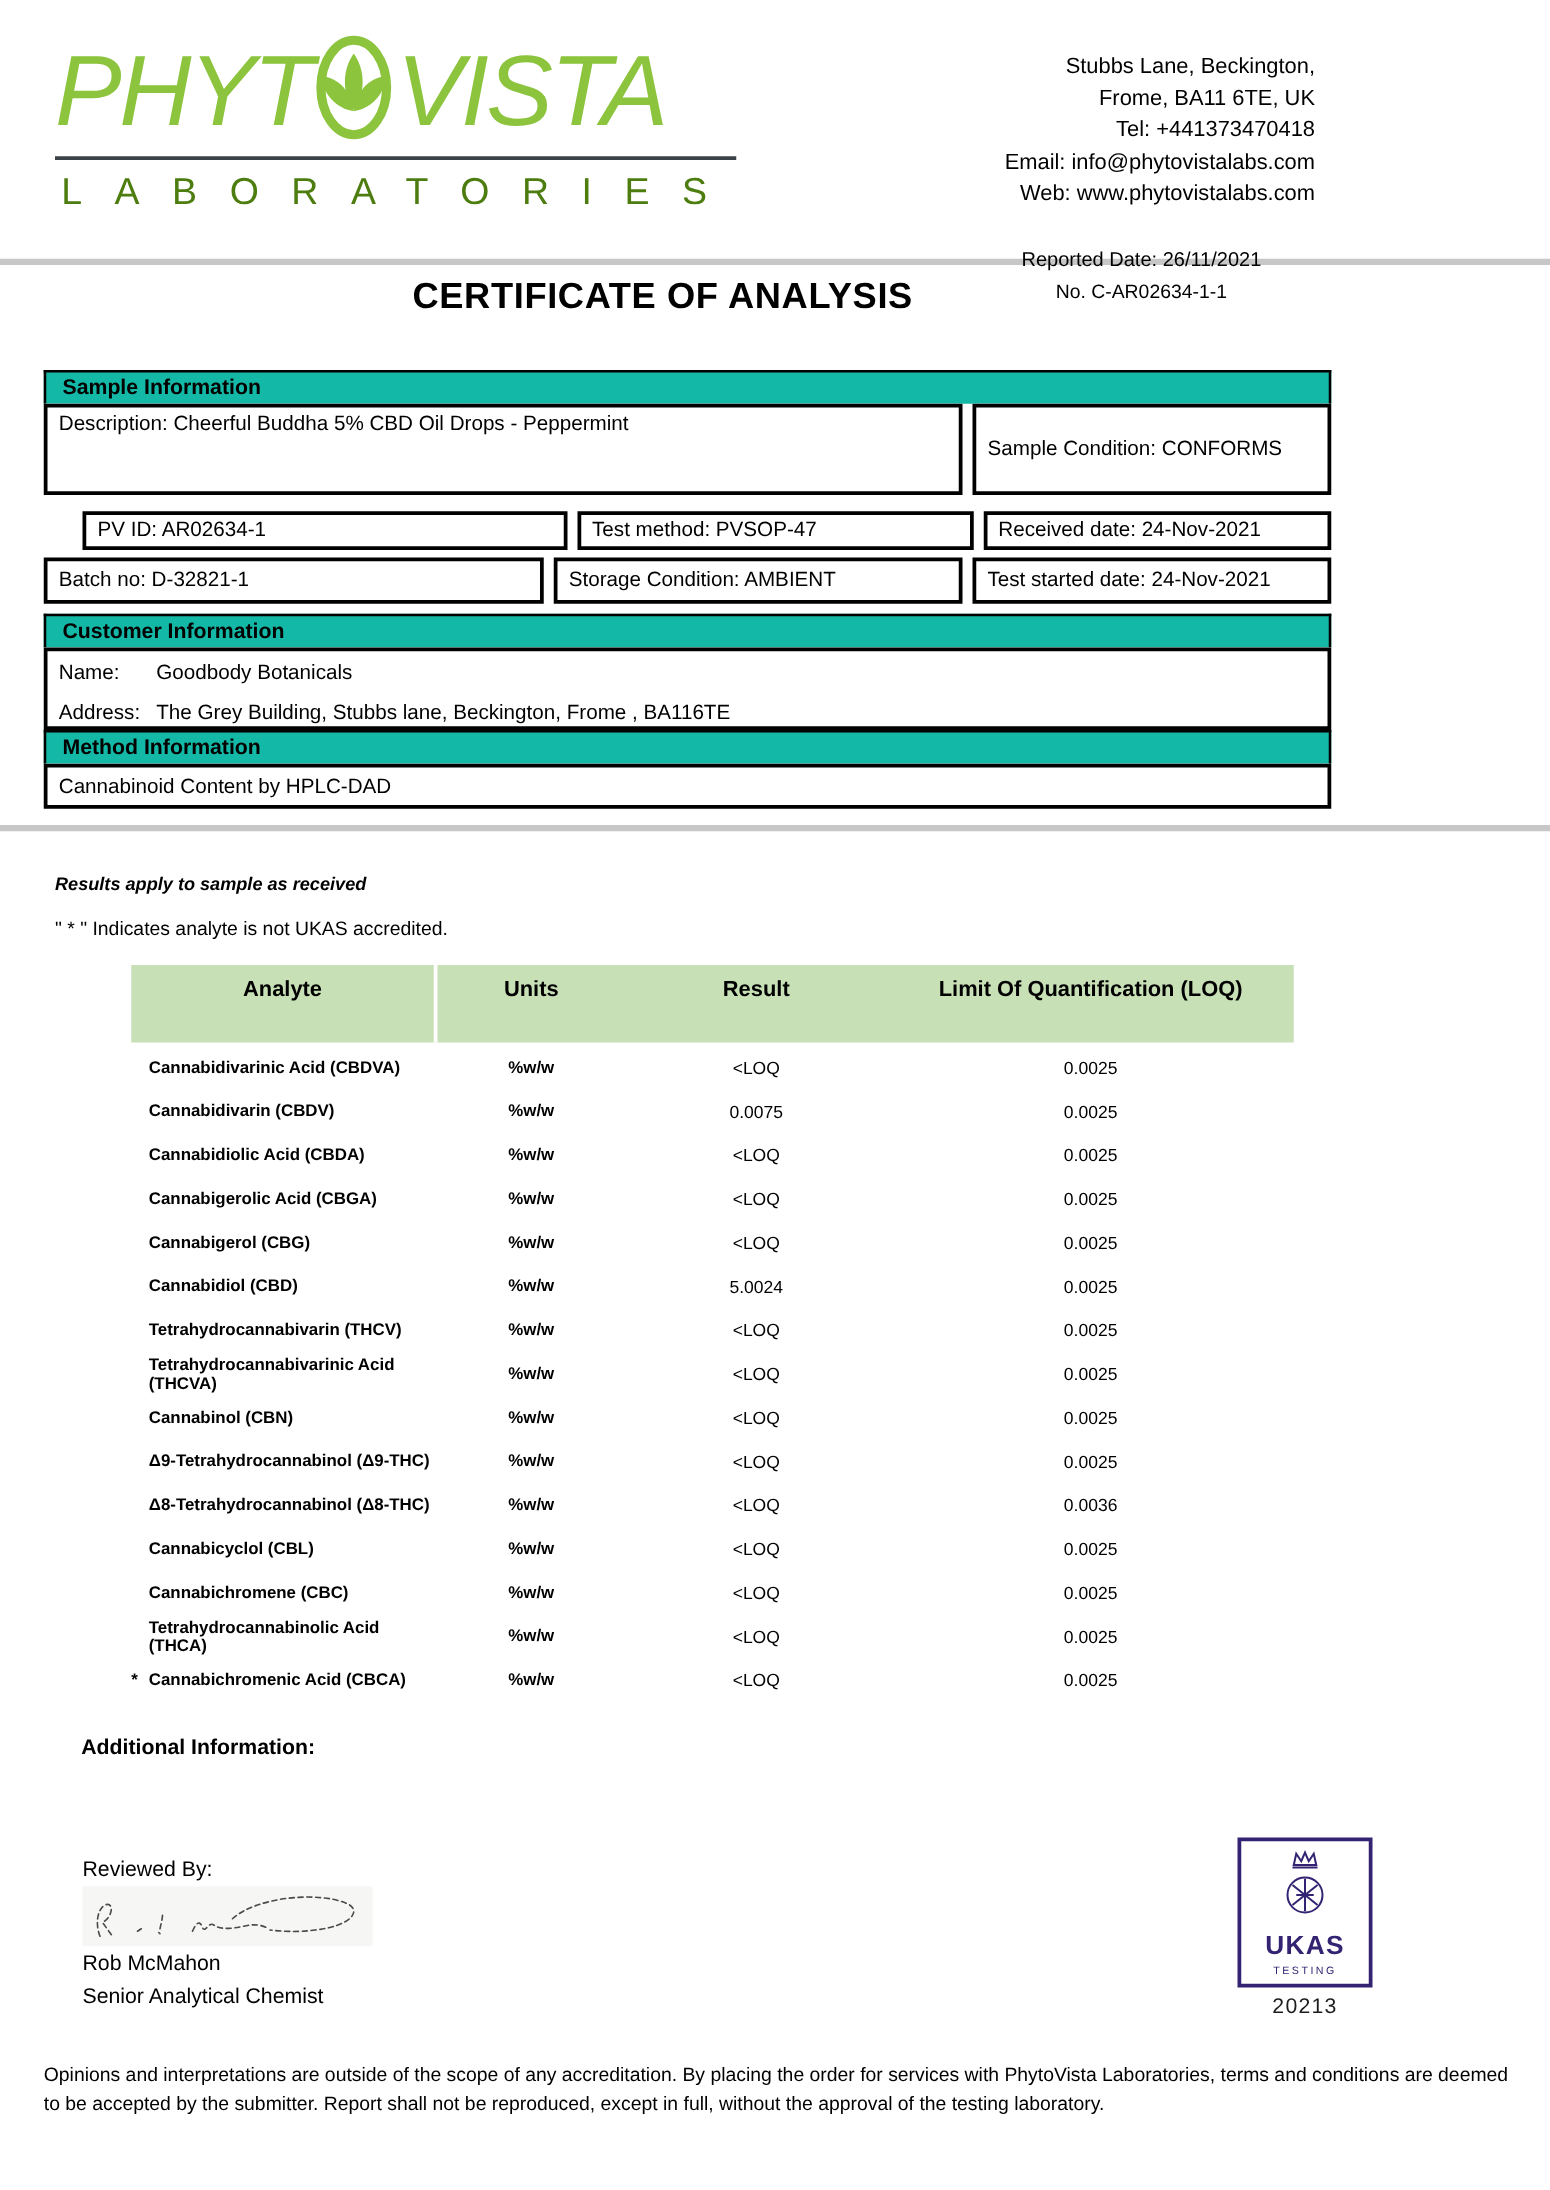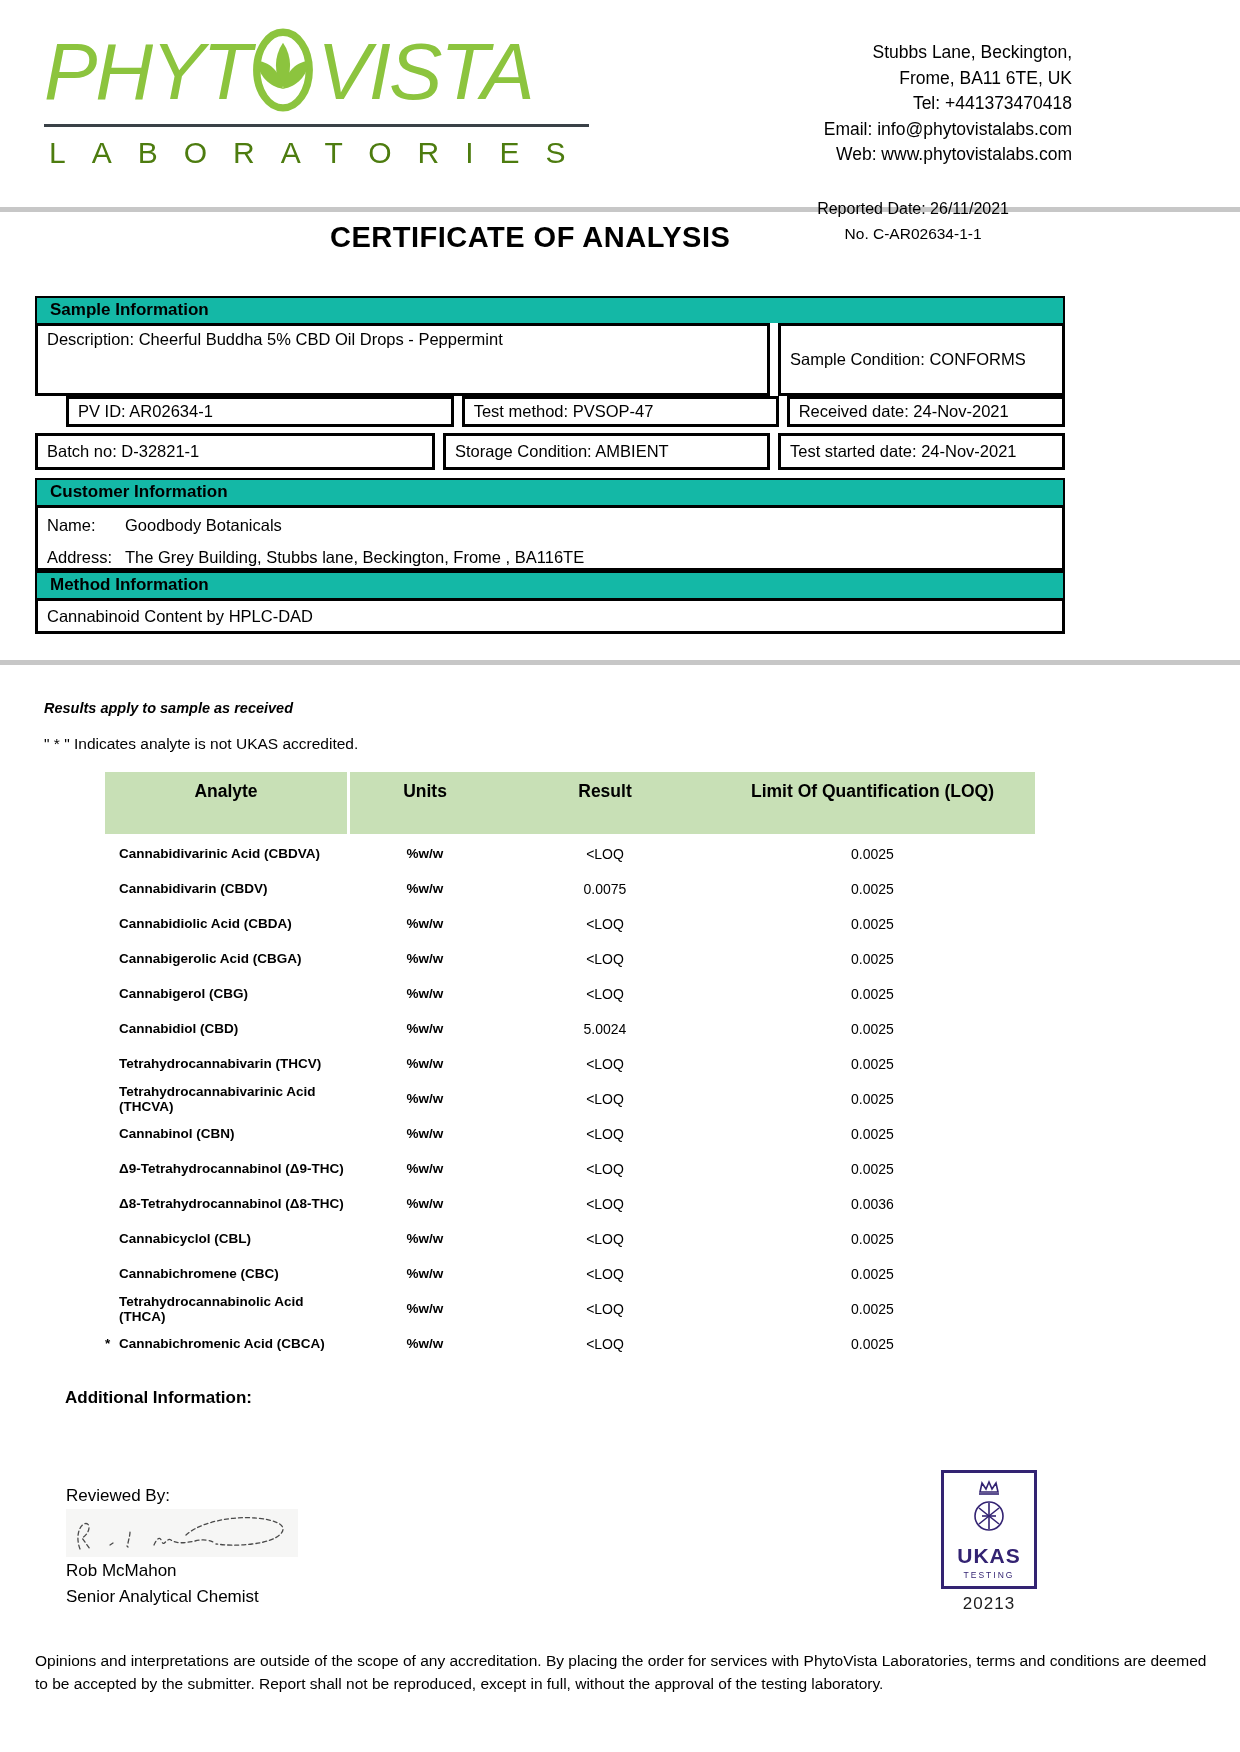--- a/index.html
+++ b/index.html
@@ -7,40 +7,40 @@
   #page { position: relative; width: 1240px; height: 1752px; overflow: hidden; background: #fff; }
 
   
   .logo-block { position: absolute; left: 44px; top: 28px; width: 545px; }
   .logo-row { display: flex; align-items: center; color: #8cc43e; font-style: italic; }
   .logo-text { font-size: 80px; line-height: 0.95; letter-spacing: -2px; white-space: nowrap; }
   .logo-leaf { margin: 0 2px; }
   .logo-divider { height: 3px; background: #3a4147; margin-top: 8px; }
   .logo-letters { margin-top: 9px; font-size: 30px; color: #4d7c0f; letter-spacing: 26px; white-space: nowrap; padding-left: 5px; }
 
-  .contact-block { position: absolute; right: 168px; top: 40px; text-align: right; font-size: 17.5px; line-height: 25.5px; }
+  .contact-block { position: absolute; right: 188px; top: 40px; text-align: right; font-size: 17.5px; line-height: 25.5px; }
 
   .rule { position: absolute; left: 0; width: 1240px; height: 5px; background: #c7c7c7; }
   .rule-1 { top: 207px; }
   .rule-2 { top: 660px; }
 
   
   .coa-title { position: absolute; left: 330px; top: 221px; font-size: 29px; font-weight: bold; letter-spacing: 0.5px; }
   .report-block { position: absolute; right: 231px; top: 200px; text-align: center; }
   .report-date { font-size: 16px; }
   .report-no { font-size: 15.5px; margin-top: 7px; }
 
   
   .info-area { position: absolute; left: 35px; top: 296px; width: 1030px; }
   .bar { border: 2px solid #000; border-bottom: none; background: #14b8a6; font-weight: bold; font-size: 17px; padding: 2px 0 3px 13px; }
   .cellrow { display: flex; gap: 8px; }
   .cell { border: 3px solid #000; font-size: 16.5px; padding: 4px 9px; background: #fff; }
   .cell-desc { width: 735px; height: 73px; }
   .cell-cond { width: 287px; height: 73px; display: flex; align-items: center; }
-  .row-2 { margin-top: 0; padding-left: 31px; }
+  .row-2 { margin-top: 13px; padding-left: 31px; }
   .row-2 .cell { height: 31px; display: flex; align-items: center; }
   .row-3 { margin-top: 6px; }
   .row-3 .cell { height: 37px; display: flex; align-items: center; }
   .w-a { width: 400px; } .w-b { width: 327px; } .w-c { width: 287px; }
   .bar-customer { margin-top: 8px; }
   .cell-customer { height: 66px; padding-top: 8px; }
   .pair { display: flex; }
   .pair + .pair { margin-top: 13px; }
   .pair .lbl { width: 78px; flex: 0 0 78px; }
   .cell-method { height: 36px; display: flex; align-items: center; }
@@ -65,21 +65,21 @@
   .additional-info { position: absolute; left: 65px; top: 1388px; font-size: 17px; font-weight: bold; }
 
   
   .sign-block { position: absolute; left: 66px; top: 1486px; }
   .reviewed-by { font-size: 17px; }
   .sig-wrap { margin-top: 3px; background: #f6f6f5; width: 232px; height: 48px; }
   .sign-name { font-size: 17px; margin-top: 4px; }
   .sign-title { font-size: 17px; margin-top: 6px; }
 
   
-  .ukas-block { position: absolute; left: 941px; top: 1470px; width: 96px; text-align: center; }
+  .ukas-block { position: absolute; left: 990px; top: 1470px; width: 108px; text-align: center; }
   .ukas-box { border: 3px solid #332372; padding: 6px 2px 6px; background: #fff; }
   .ukas-name { font-size: 21px; font-weight: bold; color: #332372; letter-spacing: 1px; margin-top: 1px; }
   .ukas-sub { font-size: 8.5px; color: #332372; letter-spacing: 2px; margin-top: 2px; }
   .ukas-number { margin-top: 5px; font-size: 17px; color: #1c1c1c; letter-spacing: 1px; }
 
   
   .footer-text { position: absolute; left: 35px; top: 1650px; width: 1175px; font-size: 15.5px; line-height: 22.5px; }
 </style>
 </head>
 <body>

